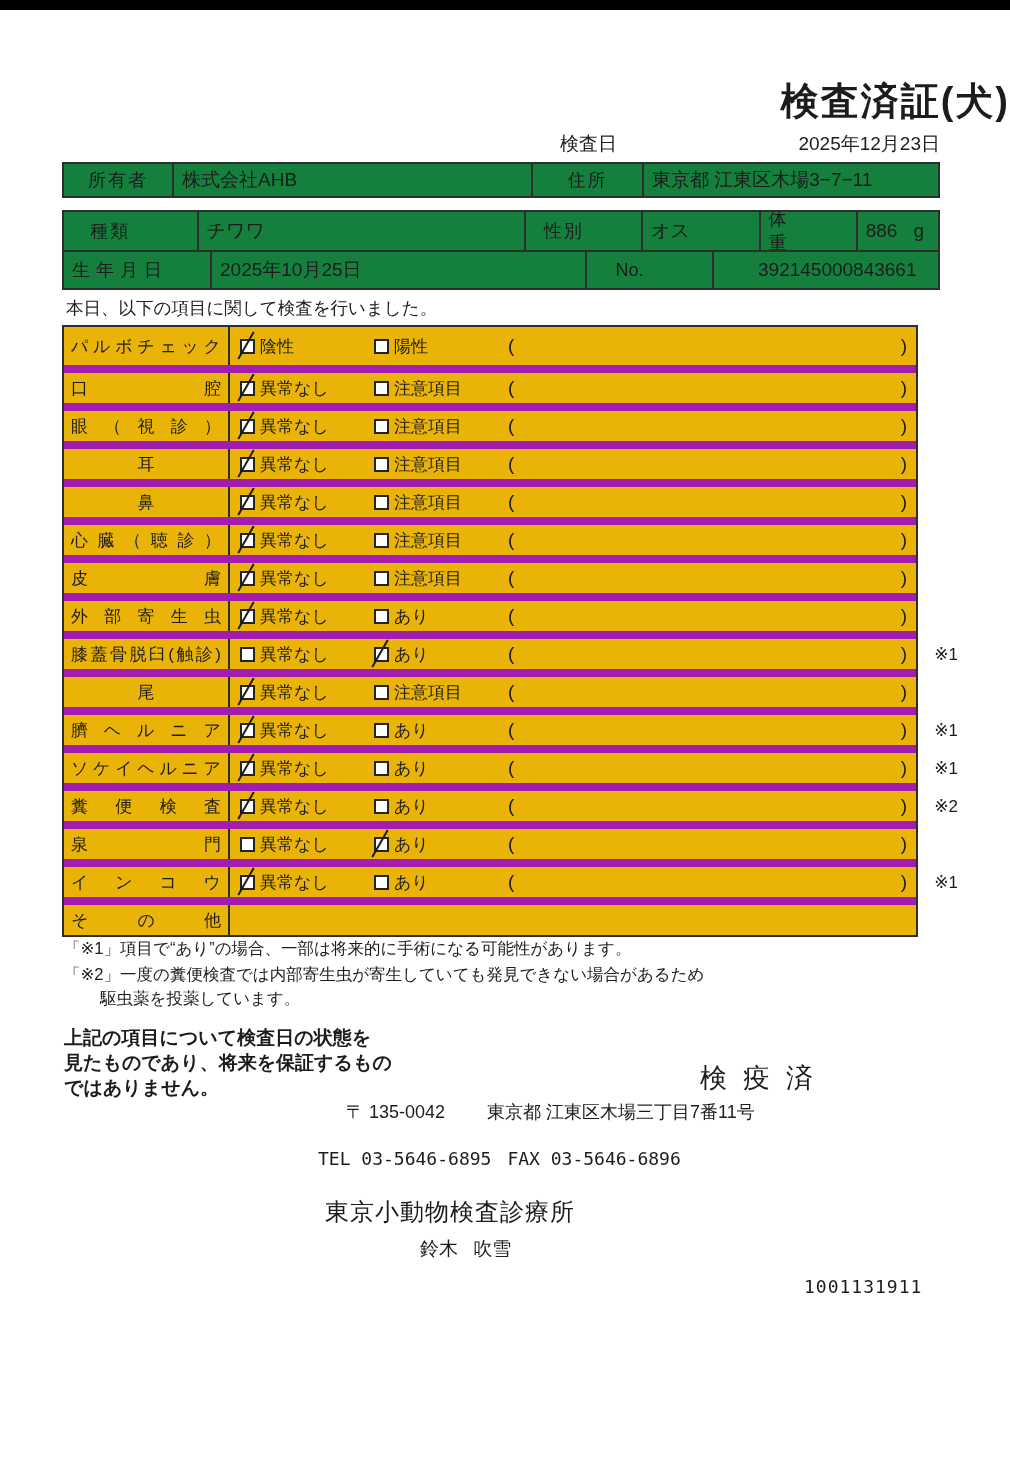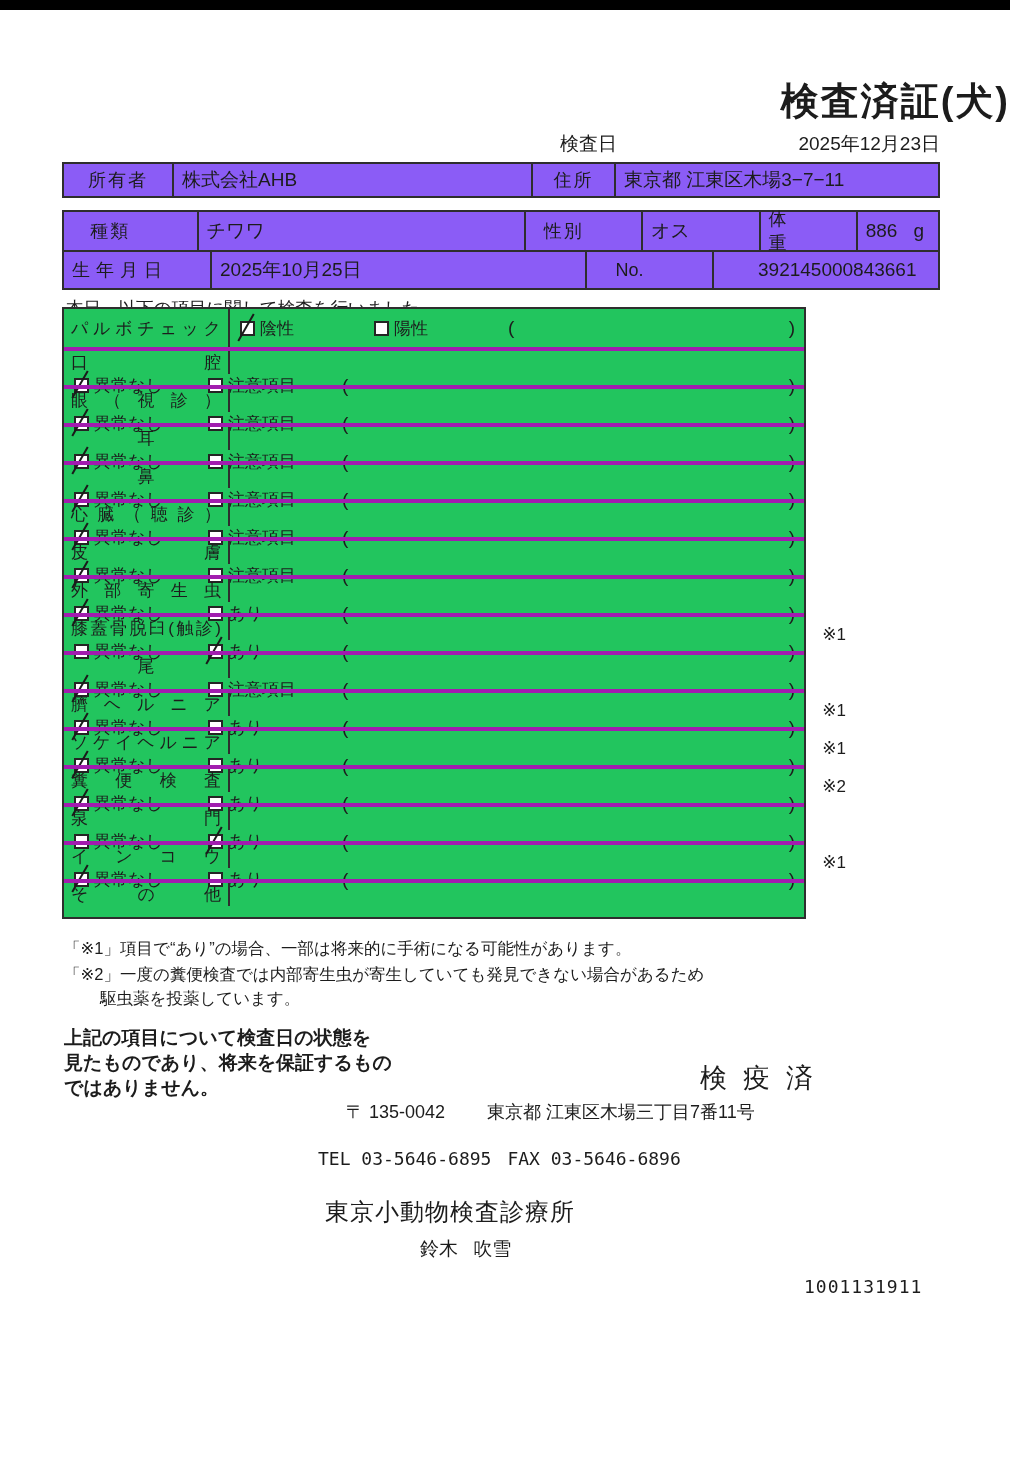--- a/index.html
+++ b/index.html
@@ -16,47 +16,47 @@
   .title {
     position:absolute; top:76px; left:0; width:100%;
     text-align:right; font-size:38px; font-weight:600; letter-spacing:2px;
   }
 
   .date-row {
     position:absolute; top:131px; left:560px; width:380px;
     display:flex; justify-content:space-between; align-items:center; font-size:19px;
   }
 
-  .tbl { position:absolute; border:2px solid #2e2e2e; background:#8b5cf6; }
+  .tbl { position:absolute; border:2px solid #2e2e2e; background:#15803d; }
   .trow { display:flex; align-items:stretch; }
   .trow + .trow { border-top:2px solid #2e2e2e; }
   .tcell { display:flex; align-items:center; padding:0 8px; min-height:30px; }
   .tcell + .tcell { border-left:2px solid #2e2e2e; }
   .tcell.lab { justify-content:center; letter-spacing:2px; font-size:18px; }
   .tcell.lab.just span { width:100%; text-align:justify; text-align-last:justify; letter-spacing:0; }
   .tcell.val { font-size:19px; }
 
   .owner-tbl { top:162px; left:62px; width:878px; }
   .owner-tbl .trow { height:32px; }
   .pet-tbl { top:210px; left:62px; width:878px; }
   .pet-tbl .trow { height:38px;gap:40px; }
-  .w-owner-lab { width:108px; } .w-owner-val { width:359px; } .w-addr-lab { width:83px; } .w-addr-val { flex:1; }
+  .w-owner-lab { width:108px; } .w-owner-val { width:359px; } .w-addr-lab { width:111px; } .w-addr-val { flex:1; }
   .w-breed-lab { width:106px; } .w-breed-val { width:335px; } .w-sex-lab { width:87px; }
   .w-sex-val { width:88px; } .w-weight-lab { width:64px; }
   .w-weight-val { flex:1; justify-content:flex-end; padding-right:14px; gap:16px; }
   .w-no-lab { width:87px; justify-content:center; font-size:18px; } .w-no-val { flex:1;padding-left:44px; }
 
   .intro { position:absolute; top:296px; left:66px; font-size:17.5px; }
 
   .exam-tbl {
-    position:absolute; top:307px; left:62px; width:744px;
-    border:2px solid #2e2e2e; background:#22c55e;
+    position:absolute; top:325px; left:62px; width:856px;
+    border:2px solid #2e2e2e; background:#eab308;
   }
   .exam-row { display:flex; height:38px; position:relative; }
-  .exam-row + .exam-row { border-top:4px solid #a21caf;flex-direction:column; }
+  .exam-row + .exam-row { border-top:8px solid #a21caf; }
   .label-cell {
     width:166px; border-right:2px solid #2e2e2e;
     display:flex; align-items:center; padding:0 7px; font-size:17px;
   }
   .label-cell .lbl { width:100%; text-align:justify; text-align-last:justify; text-justify:inter-character; }
   .label-cell.single .lbl { text-align:center; text-align-last:center; }
   .label-cell.small { font-size:17px; }
   .content-cell { flex:1; display:flex; align-items:center; padding-left:10px; }
   .opt { display:flex; align-items:center; font-size:17px; }
   .opt1 { width:134px; } .opt2 { width:132px; }

